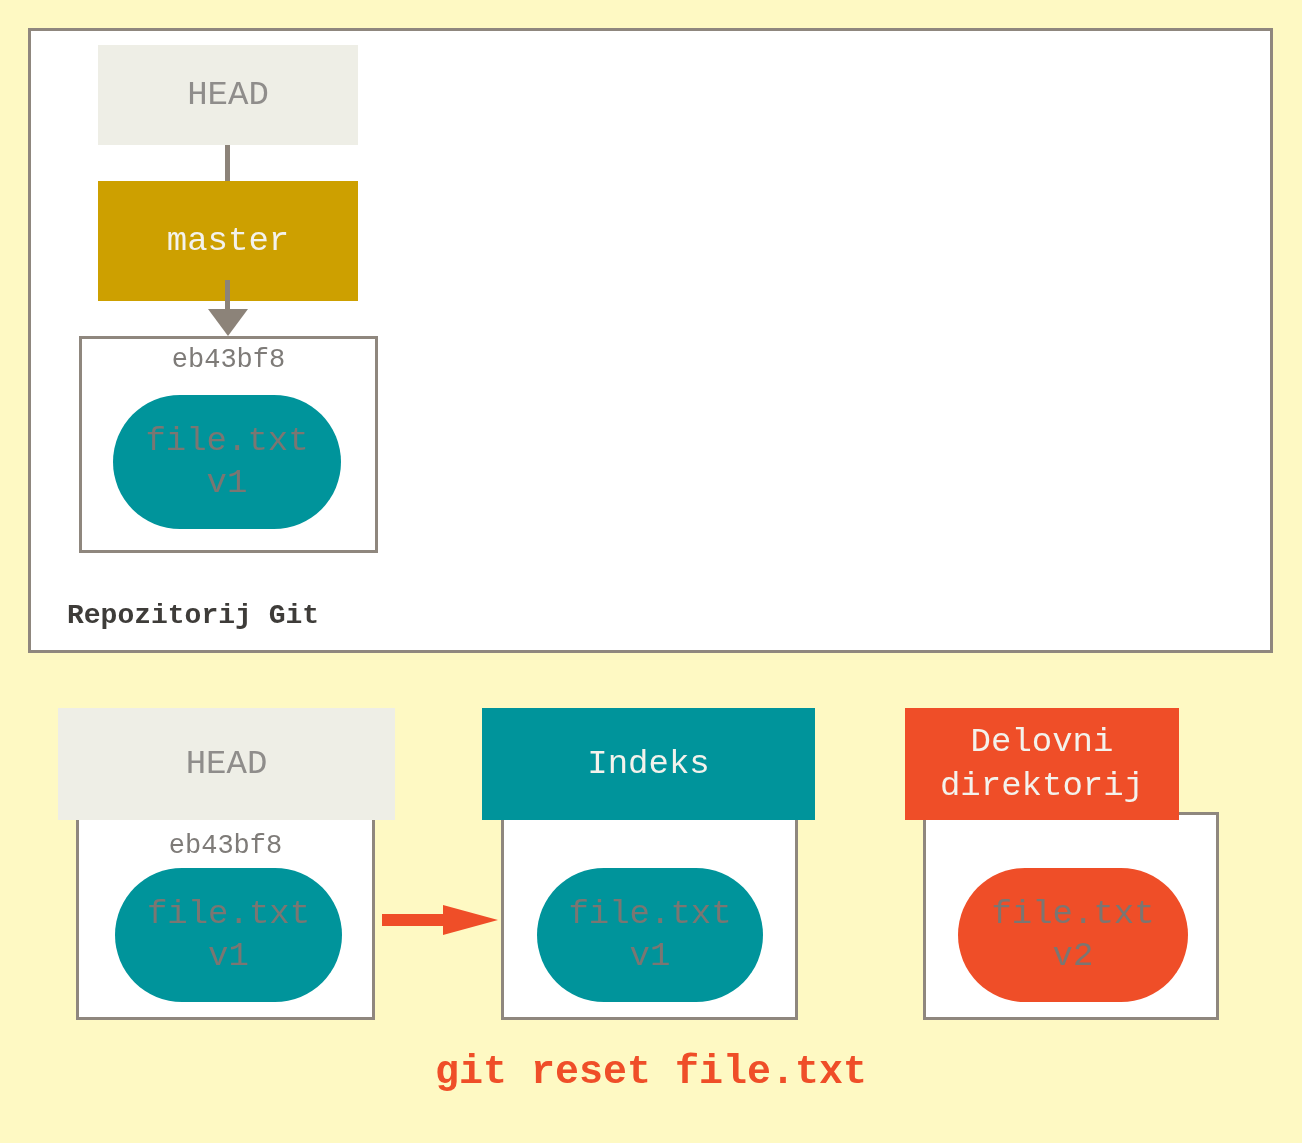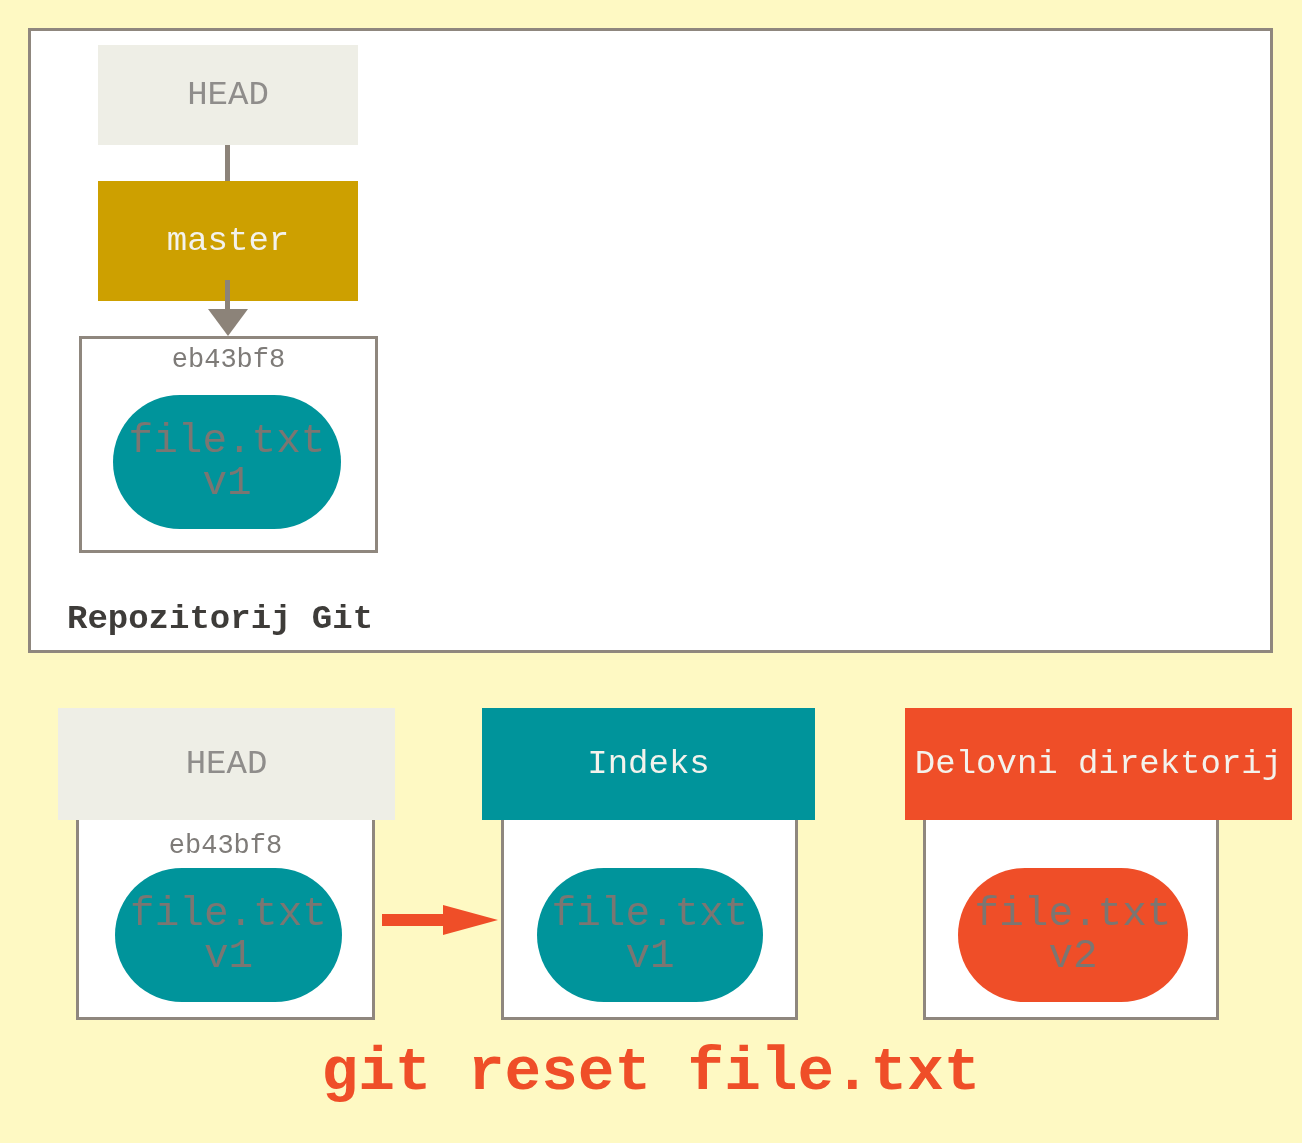--- a/index.html
+++ b/index.html
@@ -49,30 +49,30 @@
     border:3px solid var(--border_gray);
     background:#ffffff;
   }
   .commit-id{
     width:100%;top:6px;text-align:center;
     color:var(--commit_id_gray);font-size:27px;
   }
   .blob{
     border-radius:67px;
     display:flex;flex-direction:column;align-items:center;justify-content:center;
-    font-size:41px;line-height:42px;
+    font-size:34px;line-height:42px;
     color:var(--blob_text_gray);
     text-align:center;
   }
   .blob.teal{background:var(--teal);}
   .blob.orange{background:var(--orange_red);}
   .repo-commit-blob{left:31px;top:56px;width:228px;height:134px;}
   .repo-label{
     left:36px;top:569px;
-    color:var(--dark_text);font-size:34px;font-weight:bold;
+    color:var(--dark_text);font-size:28px;font-weight:bold;
     white-space:pre;
   }
 
   
   .col-header{
     top:708px;height:112px;z-index:3;
     display:flex;align-items:center;justify-content:center;
     font-size:34px;line-height:44px;text-align:center;
   }
   .col-header.beige{background:var(--beige);color:var(--label_gray);}
@@ -83,42 +83,42 @@
     border:3px solid var(--border_gray);
     background:#ffffff;
   }
   .col-box .commit-id{top:16px;}
   .head-col-header{left:58px;width:337px;}
   .head-col-box{left:76px;width:293px;}
   .head-col-blob{left:36px;top:53px;width:227px;height:134px;}
   .index-col-header{left:482px;width:333px;}
   .index-col-box{left:501px;width:291px;}
   .index-col-blob{left:33px;top:53px;width:226px;height:134px;}
-  .workdir-col-header{left:905px;width:387px;}
+  .workdir-col-header{left:905px;width:274px;}
   .workdir-col-box{left:923px;width:290px;}
   .workdir-col-blob{left:32px;top:53px;width:230px;height:134px;}
 
   
   .red-arrow-shaft{
     left:382px;top:914px;width:61px;height:12px;
     background:var(--orange_red);z-index:4;
   }
   .red-arrow-head{
     left:443px;top:905px;width:0;height:0;z-index:4;
     border-top:15px solid transparent;
     border-bottom:15px solid transparent;
     border-left:55px solid var(--orange_red);
   }
 
   
   .caption{
     left:0;top:1038px;width:100%;
     text-align:center;
     color:var(--orange_red);
-    font-size:61px;font-weight:bold;line-height:70px;
+    font-size:40px;font-weight:bold;line-height:70px;
     white-space:pre;
   }
 </style>
 </head>
 <body>
 
 <div class="canvas">
 
   <div class="abs repo-box">
 

